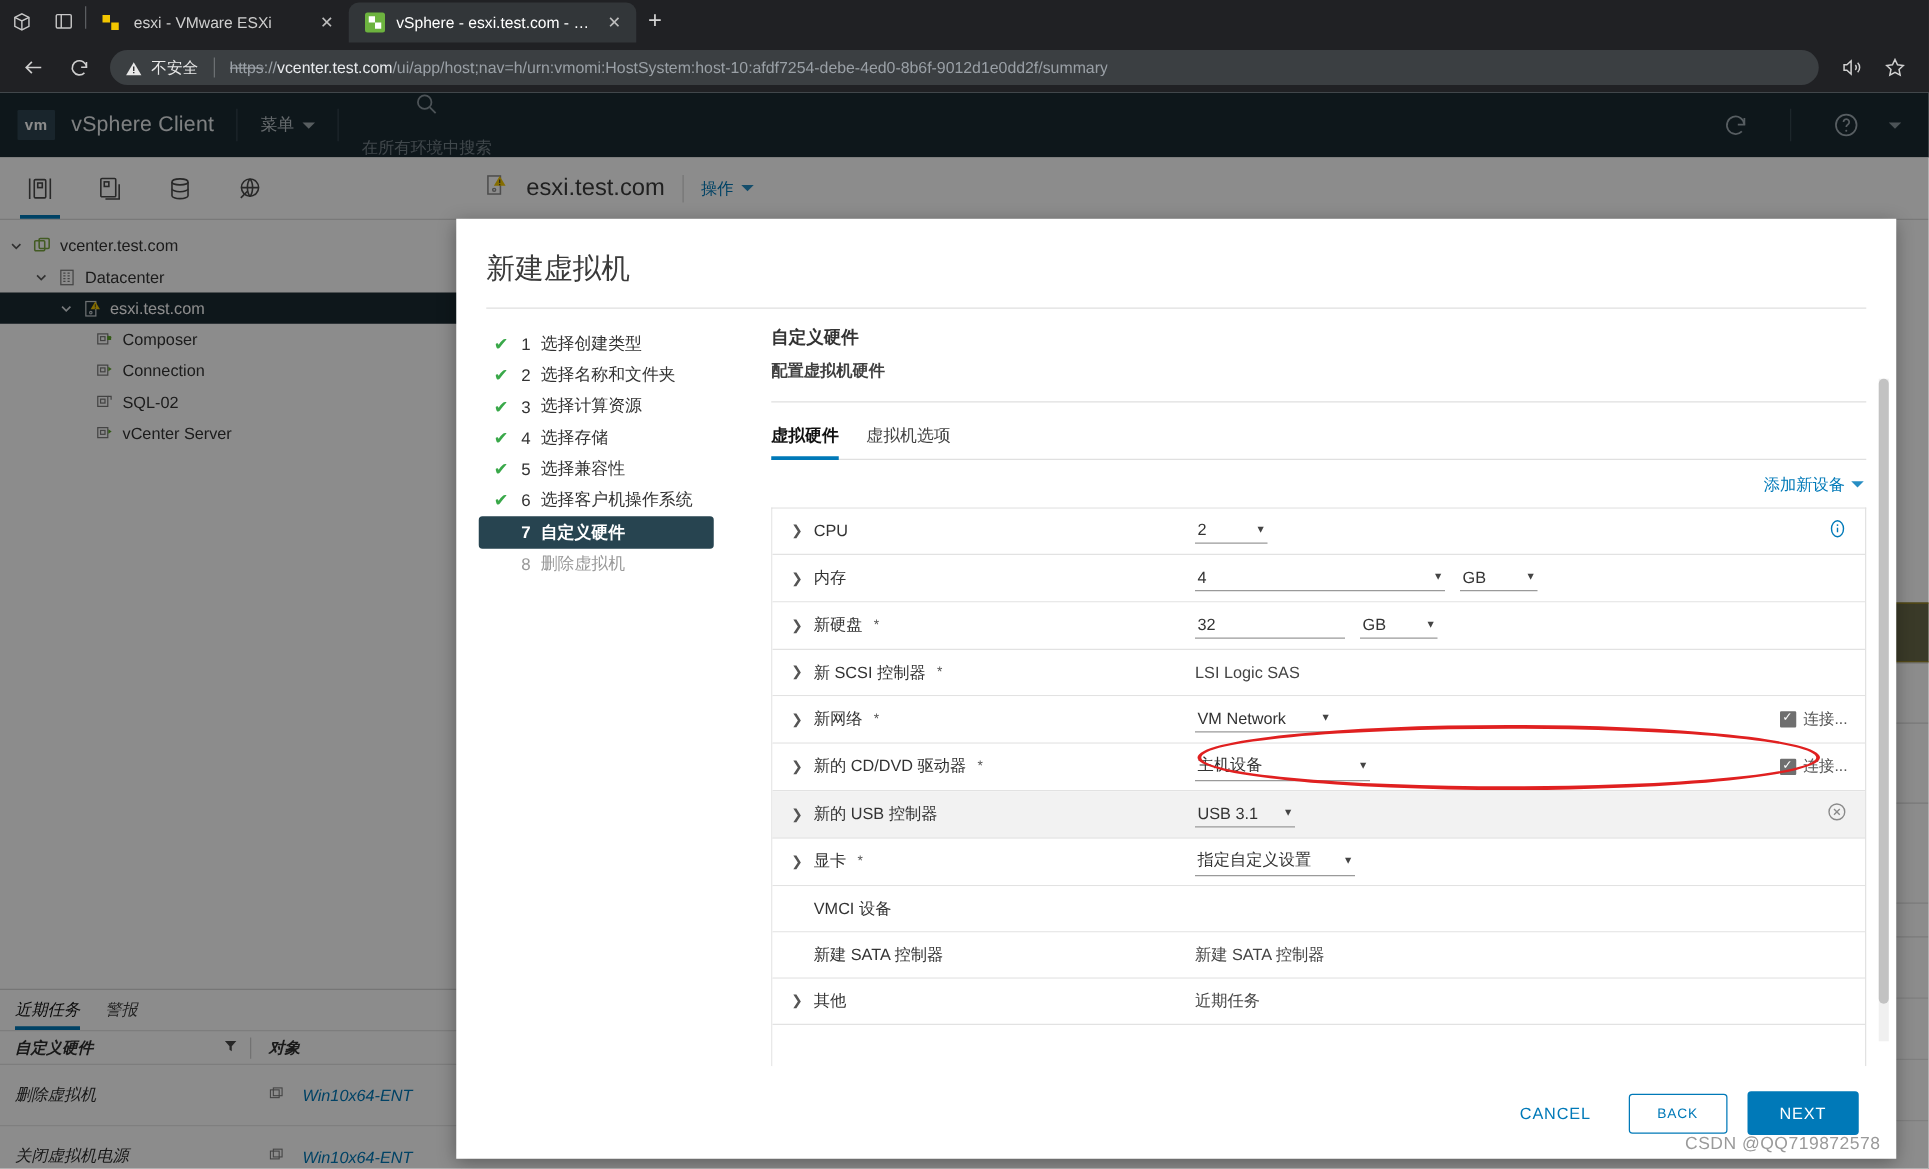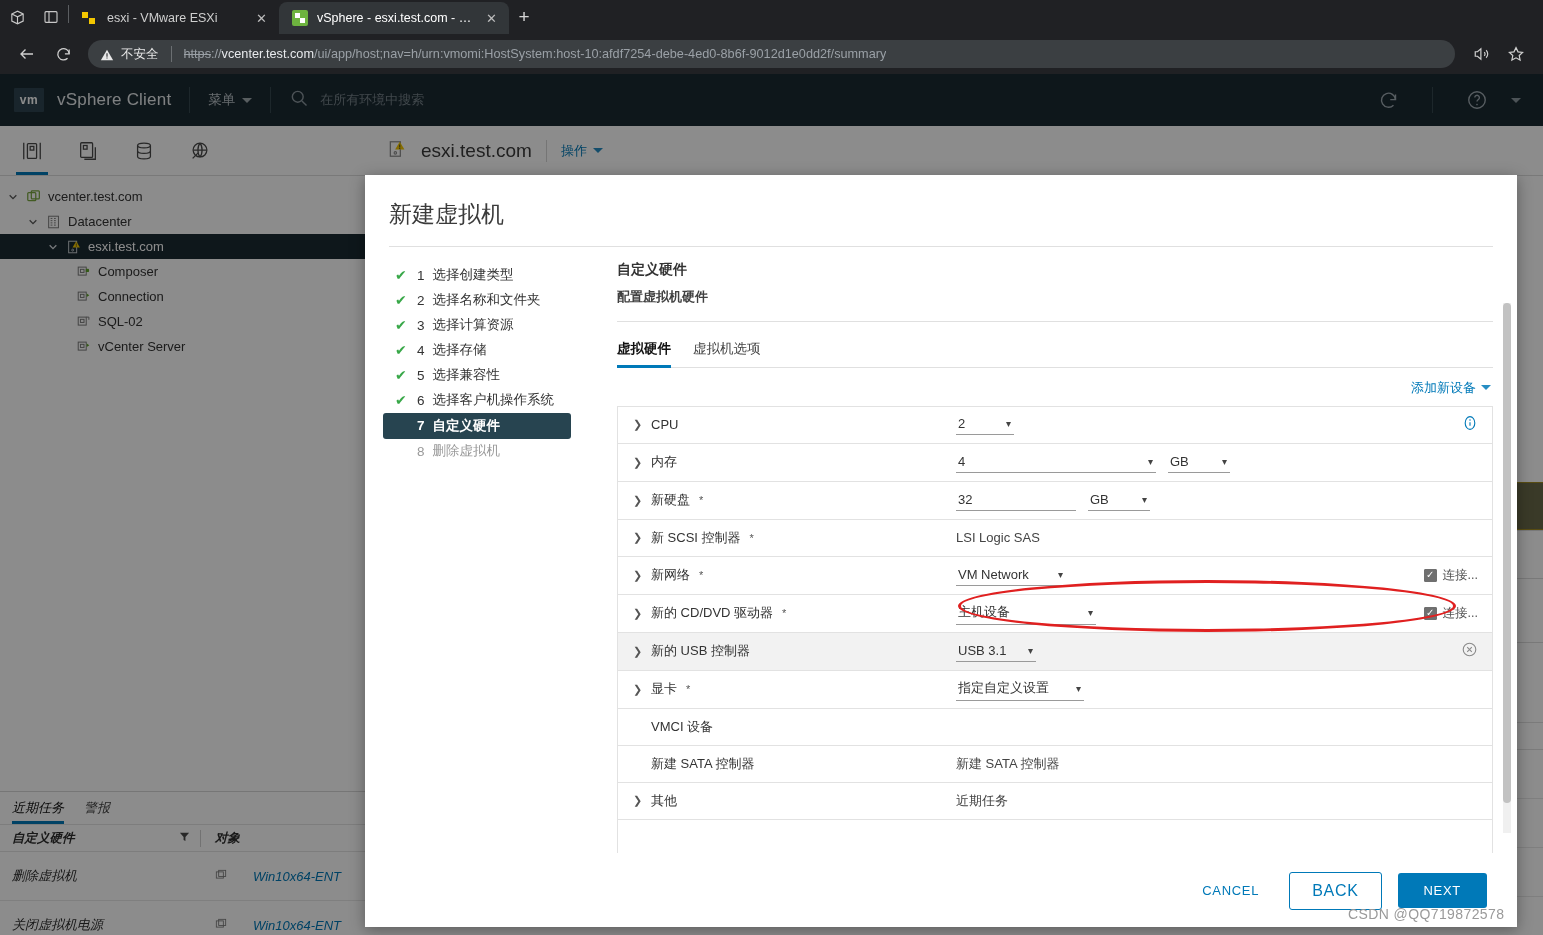--- a/index.html
+++ b/index.html
@@ -90,21 +90,21 @@
   }
   .vm-logo {
     width: 30px; height: 24px; background: #2e4450; color: #fff;
     font-size: 12px; font-weight: bold; display: flex; align-items: center;
     justify-content: center; letter-spacing: .5px; border-radius: 1px;
   }
   .vs-title { font-size: 17px; color: #e6eaec; margin-left: 13px; letter-spacing: .2px; }
   .hsep { width: 1px; height: 26px; background: #36474f; margin: 0 18px; }
   .vs-menu { font-size: 13.5px; color: #b9c2c7; display: flex; align-items: center; gap: 7px; }
   .caret-d { width: 0; height: 0; border-left: 5px solid transparent; border-right: 5px solid transparent; border-top: 5px solid currentColor; opacity:.85;}
-  .vs-search { display: flex; align-items: center; gap: 11px; color: #7d8a91; }
+  .vs-search { display: flex; align-items: center; gap: 11px; color: #7d8a91; flex-direction: column; }
   .vs-search .ph { font-size: 13px; color: #76838a; }
   .vs-header-right { margin-left: auto; display: flex; align-items: center; gap: 0; }
   .hbtn { width: 52px; height: 52px; display: flex; align-items: center; justify-content: center; color: #9fabb2; }
 
   .vs-body { position: absolute; left: 0; top: 52px; width: 1543px; height: 809px; background: #fff; }
 
   .nav-icons {
     position: absolute; left: 0; top: 0; width: 369px; height: 50px;
     display: flex; align-items: center; padding-left: 10px; gap: 12px;
     border-bottom: 1px solid #dcdcdc; background: #fff;
@@ -139,21 +139,21 @@
   .tasks-head {
     display: flex; align-items: center; height: 28px; font-size: 12.5px;
     color: #2f2f2f; font-weight: bold; border-top: 1px solid #e3e3e3; border-bottom: 1px solid #e3e3e3;
   }
   .th-name { width: 200px; padding-left: 12px; display:flex; align-items:center; }
   .th-name .filt { margin-left: auto; margin-right: 10px; color: #4a4a4a; }
   .th-sep { width: 1px; height: 17px; background: #cfcfcf; }
   .th-obj { padding-left: 14px; }
   .task-row { display: flex; align-items: center; height: 49px; font-size: 13px; border-bottom: 1px solid #e8e8e8; }
   .task-row .c1 { width: 200px; padding-left: 12px; color: #2f2f2f; }
-  .task-row .c2 { padding-left: 14px; display: flex; align-items: center; gap: 25px; color: #0079b8; }
+  .task-row .c2 { padding-left: 14px; display: flex; align-items: center; gap: 14px; color: #0079b8; }
 
   .content-right {
     position: absolute; left: 369px; top: 0; width: 1174px; height: 809px; background: #fff;
   }
   .obj-header {
     height: 50px; display: flex; align-items: center; padding-left: 18px; gap: 14px;
     border-bottom: 1px solid #dcdcdc;
   }
   .obj-title { font-size: 19px; color: #3b3b3b; }
   .obj-actions { font-size: 13px; color: #0079b8; display: flex; align-items: center; gap: 6px; }
@@ -249,21 +249,21 @@
   }
   .modal-scroll .thumb { position: absolute; left: 0; top: 0; width: 8px; height: 500px; background: #c2c2c2; border-radius: 4px; }
 
   .modal-footer {
     height: 74px; flex: 0 0 74px; display: flex; align-items: center;
     justify-content: flex-end; gap: 16px; padding-right: 30px;
     border-top: 1px solid transparent;
   }
   .btn-flat { font-size: 13px; color: #0079b8; letter-spacing: .7px; padding: 9px 14px; }
   .btn-out {
-    font-size: 16px; color: #0079b8; letter-spacing: .7px; padding: 9px 22px;
+    font-size: 11px; color: #0079b8; letter-spacing: .7px; padding: 9px 22px;
     border: 1px solid #0079b8; border-radius: 3px; background: #fff;
   }
   .btn-pri {
     font-size: 13px; color: #fff; letter-spacing: .7px; padding: 10px 26px;
     background: #0079b8; border-radius: 3px;
   }
 
   .annot-ellipse {
     position: absolute; left: 958px; top: 580px; width: 498px; height: 52px;
     border: 3px solid #e02020; border-radius: 50%; pointer-events: none; z-index: 40;

